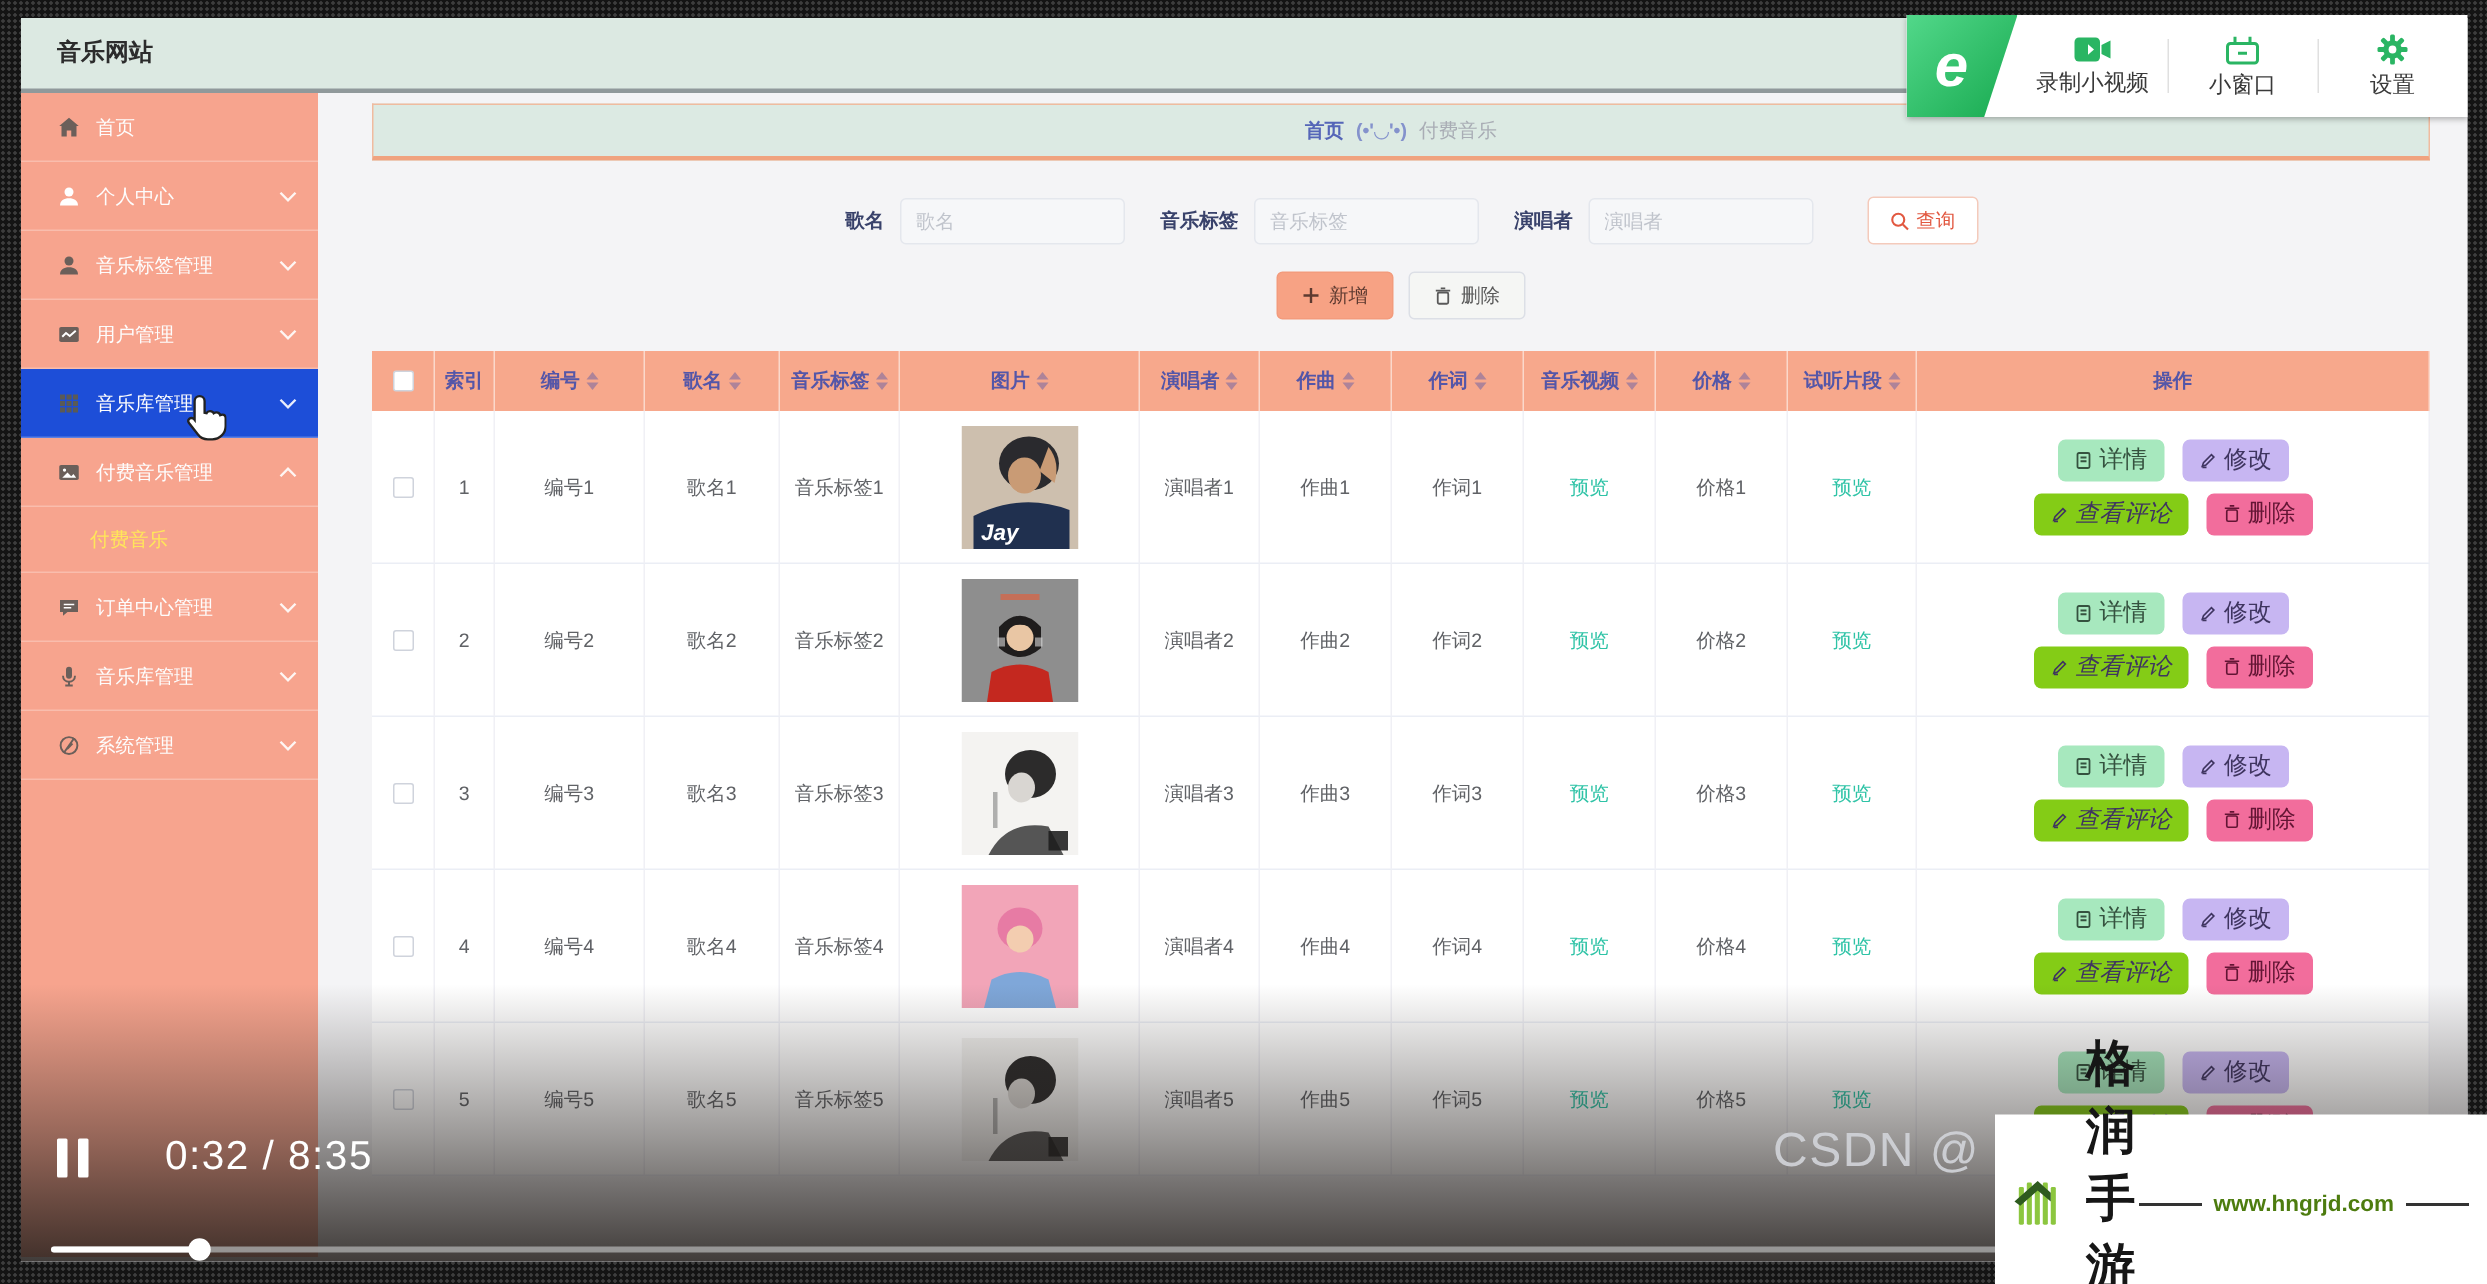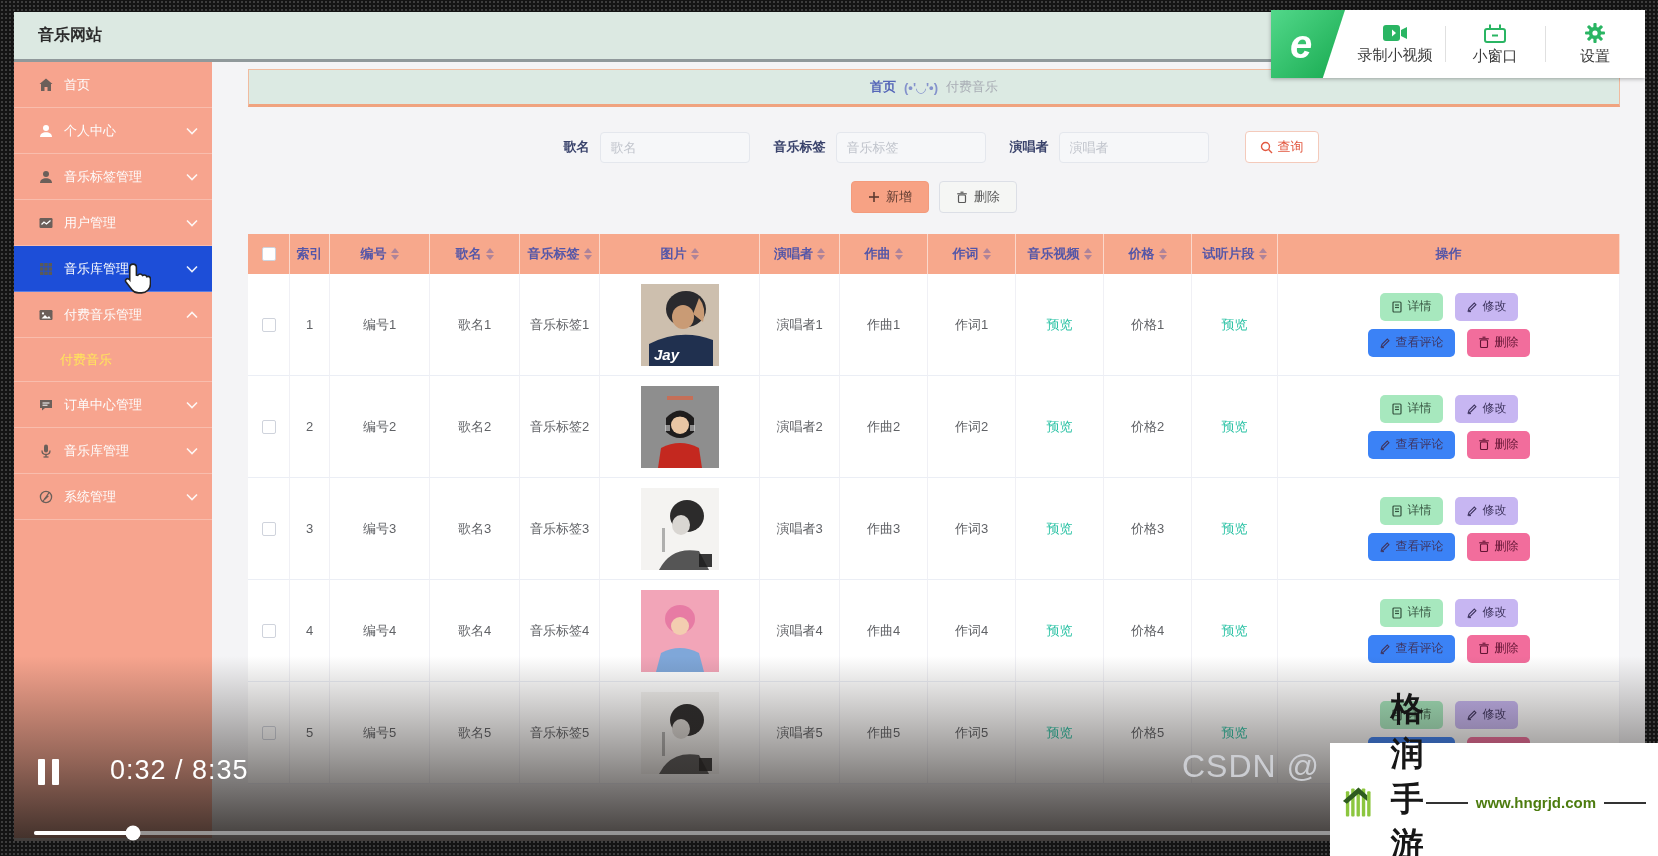--- a/index.html
+++ b/index.html
@@ -76,24 +76,24 @@
 
   .cbx { appearance:none; width:14px; height:14px; border:1px solid #cfd3dc; border-radius:2px;
     background:#fff; cursor:pointer; }
 
   .plink { color:#2ec3a6; cursor:pointer; }
 
   .cover { width:78px; height:82px; display:block; }
 
   .aline { display:flex; justify-content:center; gap:12px; margin:4px 0; width:100%; }
   .abtn { height:28px; padding:0 11px; border-radius:5px; display:inline-flex; align-items:center;
-    gap:5px; font-size:12px; cursor:pointer; }
+    gap:5px; font-size:16px; cursor:pointer; }
   .abtn.detail  { background:#a7e8be; color:#35523f; }
   .abtn.edit    { background:#c7b6f2; color:#3f3560; }
-  .abtn.comment { background:#3b82f6; color:#3f3560; }
+  .abtn.comment { background:#84cc16; color:#3f3560;font-style:italic; }
   .abtn.remove  { background:#f26d9c; color:#631534; }
   .acts { display:flex; flex-direction:column; align-items:center; width:100%; }
 
   
   .vignette { position:absolute; left:0; right:0; bottom:0; height:185px; pointer-events:none;
     background:linear-gradient(to bottom, rgba(33,28,25,0) 0%, rgba(33,28,25,.45) 55%, rgba(33,28,25,.85) 100%); }
   .pause { position:absolute; left:24px; bottom:56px; display:flex; gap:7px; cursor:pointer; }
   .pause i { display:block; width:7px; height:26px; background:#fff; border-radius:1px; }
   .ptime { position:absolute; left:72px; bottom:55px; color:#fff; font-size:27px; letter-spacing:1px;margin-left:24px; }
   .progress { position:absolute; left:20px; right:20px; bottom:6px; height:4px;

